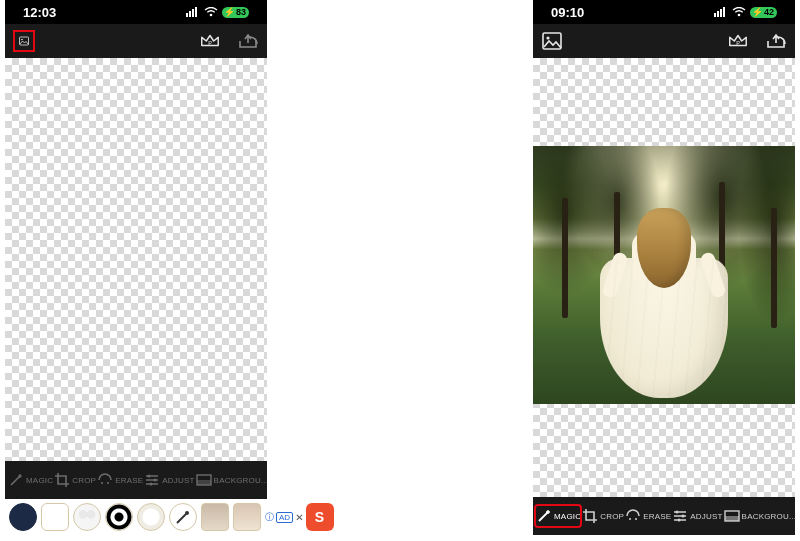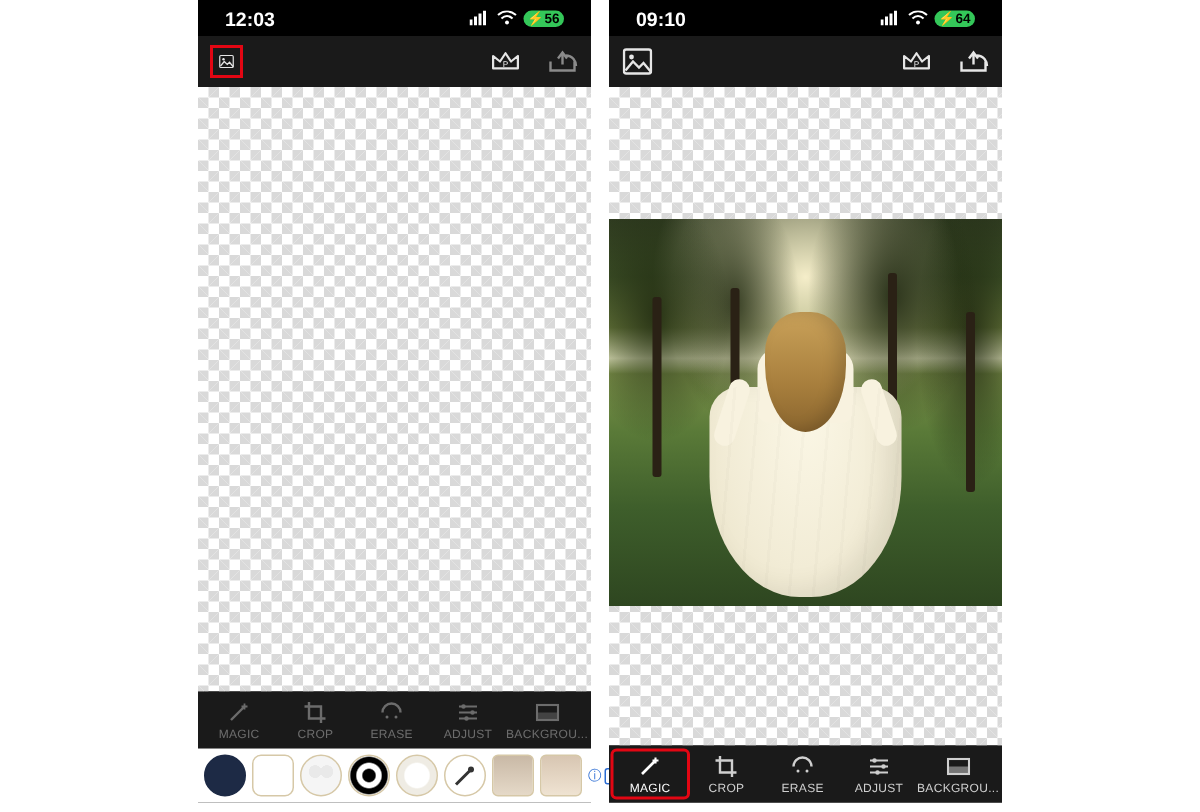--- a/index.html
+++ b/index.html
@@ -16,21 +16,21 @@
     width: 800px;
     height: 541px;
     position: relative;
     display: flex;
     justify-content: center;
   }
   .shots {
     display: flex;
     width: 790px;
     height: 538px;
-    justify-content: center;
+    justify-content: space-between;
     gap: 12px;
   }
   .phone {
     width: 262px;
     height: 535px;
     display: flex;
     flex-direction: column;
     background: #000;
     position: relative;
   }
@@ -191,21 +191,21 @@
     background: #1a1a1a;
     display: flex;
     align-items: center;
     justify-content: space-around;
     padding: 0 2px;
   }
   .bottombar.dim .tool { opacity: 0.45; }
   .tool {
     flex:1;
     display:flex;
-    flex-direction:column;
+    flex-direction:row;
     align-items:center;
     gap:1px;
     color:#cfcfcf;
     font-size:8px;
     letter-spacing:0.2px;
     padding:2px 0;
     border-radius:3px;
     cursor:pointer;
   }
   .tool.active { color:#fff; }
@@ -290,21 +290,21 @@
                 <rect x="9" y="0" width="2" height="10" fill="#fff"></rect>
               </svg>
           </span>
           <span>
             <svg width="14" height="10" viewBox="0 0 14 10">
                 <path d="M1 3 Q7 -2 13 3" stroke="#fff" stroke-width="1.4" fill="none"></path>
                 <path d="M3.3 5.3 Q7 2 10.7 5.3" stroke="#fff" stroke-width="1.4" fill="none"></path>
                 <circle cx="7" cy="8" r="1.3" fill="#fff"></circle>
               </svg>
           </span>
-          <span class="battery">⚡<span>56</span></span>
+          <span class="battery">⚡<span>83</span></span>
         </span>
       </div>
 
       <div class="topbar">
         <span class="icon highlight-red">
           <svg width="20" height="18" viewBox="0 0 20 18">
               <rect x="1" y="1" width="18" height="16" rx="1.5" fill="none" stroke="#e6e6e6" stroke-width="1.6"></rect>
               <circle cx="6" cy="6" r="1.6" fill="#e6e6e6"></circle>
               <path d="M2 15 L7 9 L11 13 L14 10 L19 16" fill="none" stroke="#e6e6e6" stroke-width="1.6"></path>
             </svg>
@@ -417,21 +417,21 @@
                 <rect x="9" y="0" width="2" height="10" fill="#fff"></rect>
               </svg>
           </span>
           <span>
             <svg width="14" height="10" viewBox="0 0 14 10">
                 <path d="M1 3 Q7 -2 13 3" stroke="#fff" stroke-width="1.4" fill="none"></path>
                 <path d="M3.3 5.3 Q7 2 10.7 5.3" stroke="#fff" stroke-width="1.4" fill="none"></path>
                 <circle cx="7" cy="8" r="1.3" fill="#fff"></circle>
               </svg>
           </span>
-          <span class="battery">⚡<span>64</span></span>
+          <span class="battery">⚡<span>42</span></span>
         </span>
       </div>
 
       <div class="topbar">
         <span class="icon">
           <svg width="20" height="18" viewBox="0 0 20 18">
               <rect x="1" y="1" width="18" height="16" rx="1.5" fill="none" stroke="#e6e6e6" stroke-width="1.6"></rect>
               <circle cx="6" cy="6" r="1.6" fill="#e6e6e6"></circle>
               <path d="M2 15 L7 9 L11 13 L14 10 L19 16" fill="none" stroke="#e6e6e6" stroke-width="1.6"></path>
             </svg>

